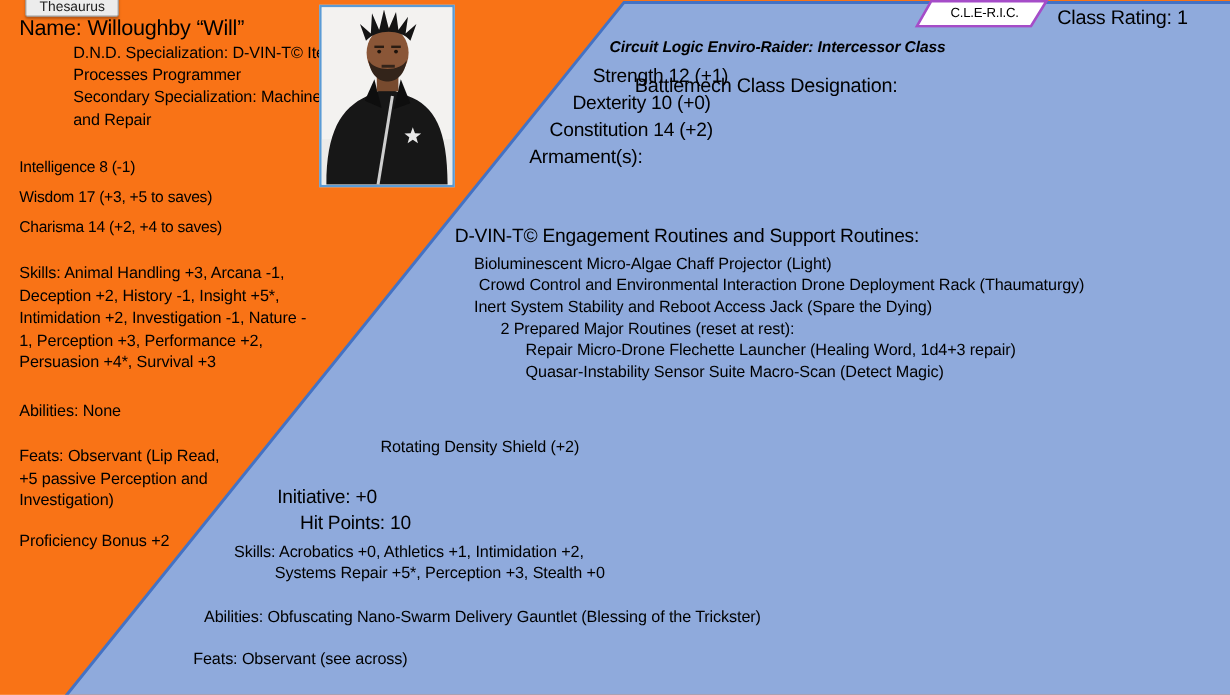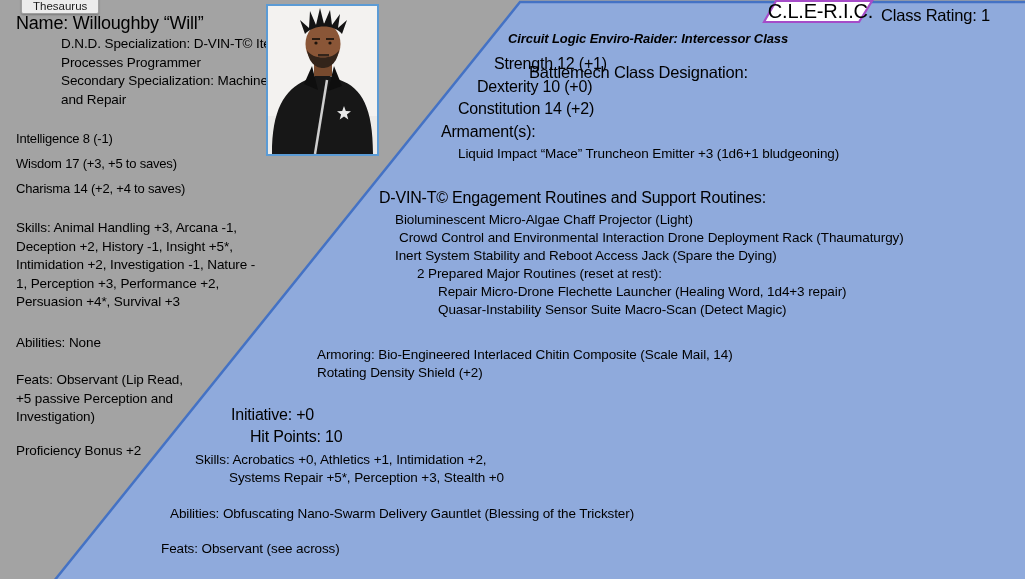--- a/index.html
+++ b/index.html
@@ -5,21 +5,21 @@
   :root{
     --shape-fill:#8FAADC;
     --shape-border:#4472C4;
     --callout-border:#A54CC8;
     --photo-border:#5B9BD5;
     --text:#000;
   }
   *{margin:0;padding:0;box-sizing:border-box;}
   html,body{width:1025px;height:579px;}
   body{font-family:"Liberation Sans","DejaVu Sans",sans-serif;background:#fff;color:var(--text);}
-  #stage{position:relative;width:1025px;height:579px;overflow:hidden;background:#a3a3a3;}
+  #stage{position:relative;width:1025px;height:579px;overflow:hidden;background:#f97316;}
 
   .abs{position:absolute;white-space:pre;}
   .h1{font-size:16.5px;letter-spacing:-0.2px;}
   .h2{font-size:16px;letter-spacing:-0.2px;}
   .body-sm{font-size:13.5px;letter-spacing:-0.1px;}
   .left-big{font-size:13px;line-height:25px;letter-spacing:-0.2px;}
   .left-sm{font-size:13.5px;line-height:18.5px;letter-spacing:-0.1px;}
 
   #blue-shape-svg{position:absolute;left:0;top:0;width:1025px;height:579px;}
 
@@ -33,21 +33,21 @@
 
   #portrait-frame{
     position:absolute;left:266px;top:4px;width:113px;height:152px;
     border:2px solid var(--photo-border);background:#f3f2f0;overflow:hidden;
   }
 
   #cleric-callout{position:absolute;left:762px;top:0;width:112px;height:23px;}
   #cleric-callout svg{position:absolute;left:0;top:0;}
   #cleric-callout .callout-text{
     position:absolute;left:0;top:1px;width:112px;height:21px;
-    line-height:21px;text-align:center;font-size:20px;letter-spacing:-0.2px;
+    line-height:21px;text-align:center;font-size:11px;letter-spacing:-0.2px;
     padding-left:5px;white-space:pre;
   }
 
   .subtitle{font-size:13px;font-weight:bold;font-style:italic;letter-spacing:-0.1px;}
 </style>
 </head>
 <body>
 
 <div id="stage">
 
@@ -119,31 +119,29 @@
   </div>
 
   <div class="abs h1" style="left:881px;top:6px;">Class Rating: 1</div>
 
   <div class="abs subtitle" style="left:508px;top:31px;">Circuit Logic Enviro-Raider: Intercessor Class</div>
 
   <div class="abs h2" style="left:494px;top:55px;">Strength 12 (+1)</div>
   <div class="abs h2" style="left:477px;top:78px;">Dexterity 10 (+0)</div>
   <div class="abs h2" style="left:458px;top:100px;">Constitution 14 (+2)</div>
   <div class="abs h2" style="left:441px;top:123px;">Armament(s):</div>
-  <div class="abs body-sm" style="left:458px;top:146px;">Liquid Impact “Mace” Truncheon Emitter +3 (1d6+1 bludgeoning)</div>
 
   <div class="abs h2" style="left:379px;top:189px;">D-VIN-T© Engagement Routines and Support Routines:</div>
   <div class="abs body-sm" style="left:395px;top:212px;">Bioluminescent Micro-Algae Chaff Projector (Light)</div>
   <div class="abs body-sm" style="left:399px;top:230px;">Crowd Control and Environmental Interaction Drone Deployment Rack (Thaumaturgy)</div>
   <div class="abs body-sm" style="left:395px;top:248px;">Inert System Stability and Reboot Access Jack (Spare the Dying)</div>
   <div class="abs body-sm" style="left:417px;top:266px;">2 Prepared Major Routines (reset at rest):</div>
   <div class="abs body-sm" style="left:438px;top:284px;">Repair Micro-Drone Flechette Launcher (Healing Word, 1d4+3 repair)</div>
   <div class="abs body-sm" style="left:438px;top:302px;">Quasar-Instability Sensor Suite Macro-Scan (Detect Magic)</div>
 
-  <div class="abs body-sm" style="left:317px;top:347px;">Armoring: Bio-Engineered Interlaced Chitin Composite (Scale Mail, 14)</div>
   <div class="abs body-sm" style="left:317px;top:365px;">Rotating Density Shield (+2)</div>
 
   <div class="abs h2" style="left:250px;top:384px;margin-top:44px;">Hit Points: 10</div>
   <div class="abs h2" style="left:231px;top:406px;">Initiative: +0</div>
 
   <div class="abs body-sm" style="left:195px;top:452px;">Skills: Acrobatics +0, Athletics +1, Intimidation +2,</div>
   <div class="abs body-sm" style="left:229px;top:470px;">Systems Repair +5*, Perception +3, Stealth +0</div>
   <div class="abs body-sm" style="left:170px;top:506px;">Abilities: Obfuscating Nano-Swarm Delivery Gauntlet (Blessing of the Trickster)</div>
   <div class="abs body-sm" style="left:161px;top:541px;">Feats: Observant (see across)</div>
 

